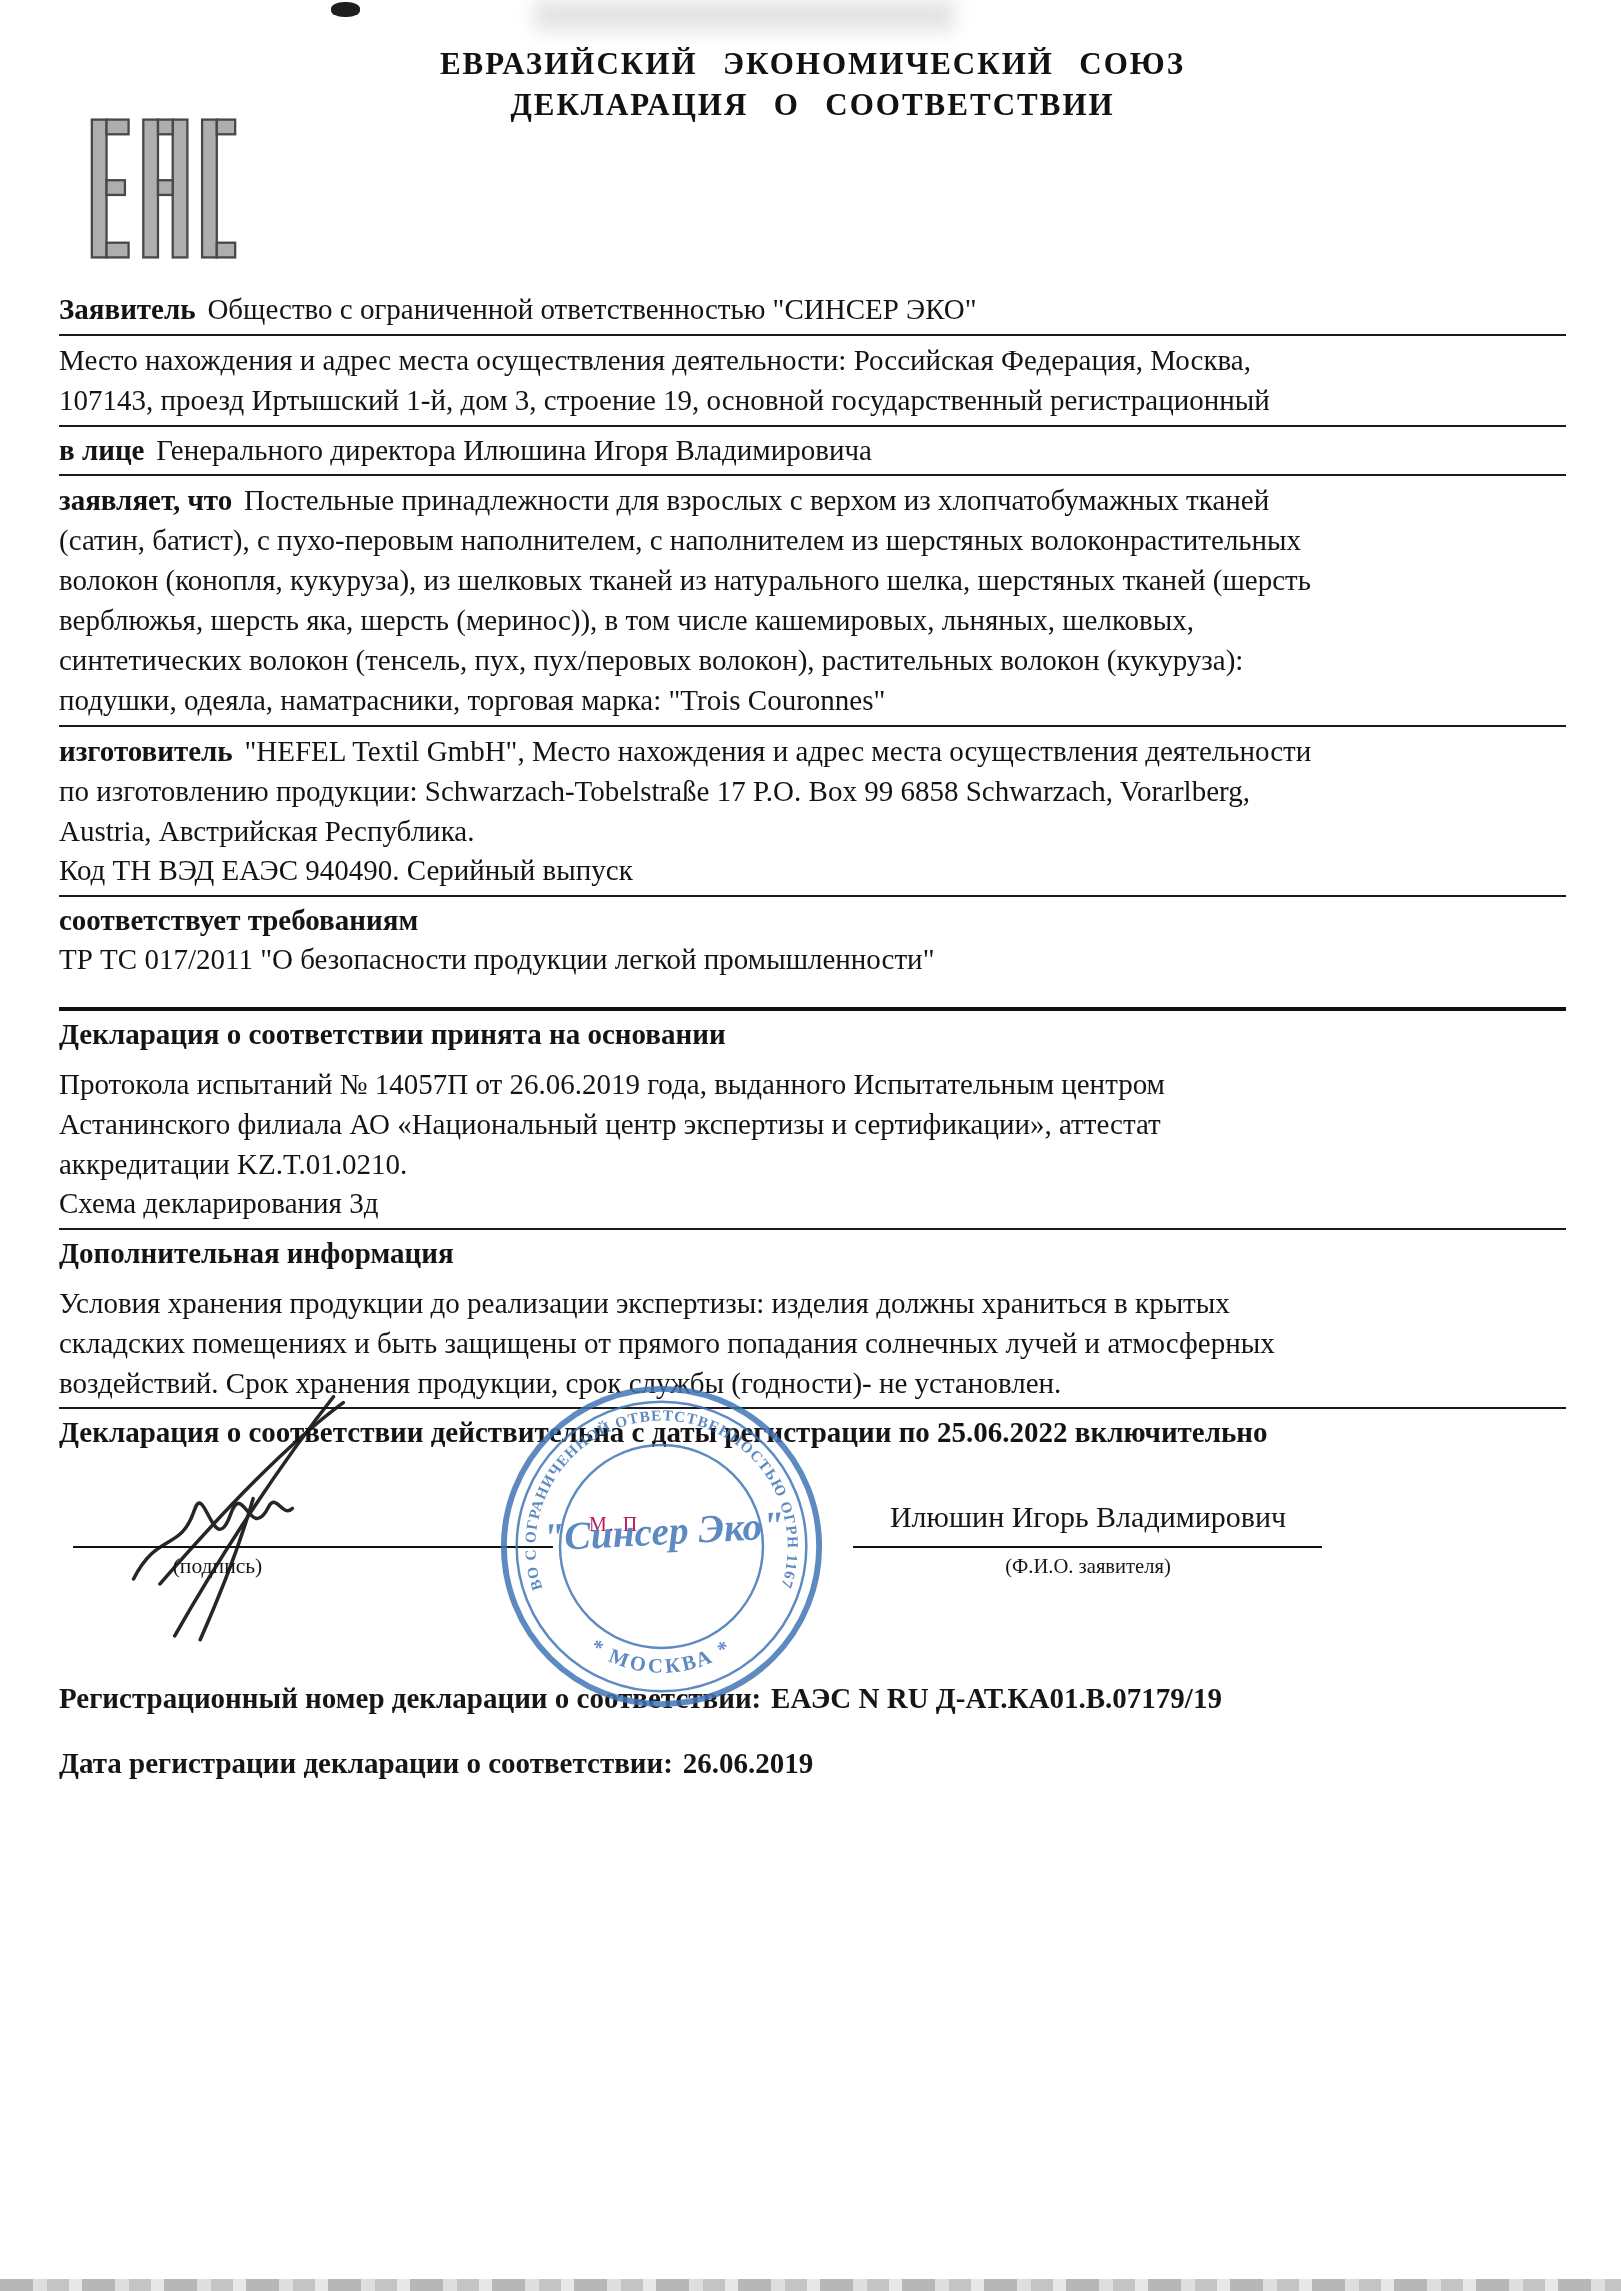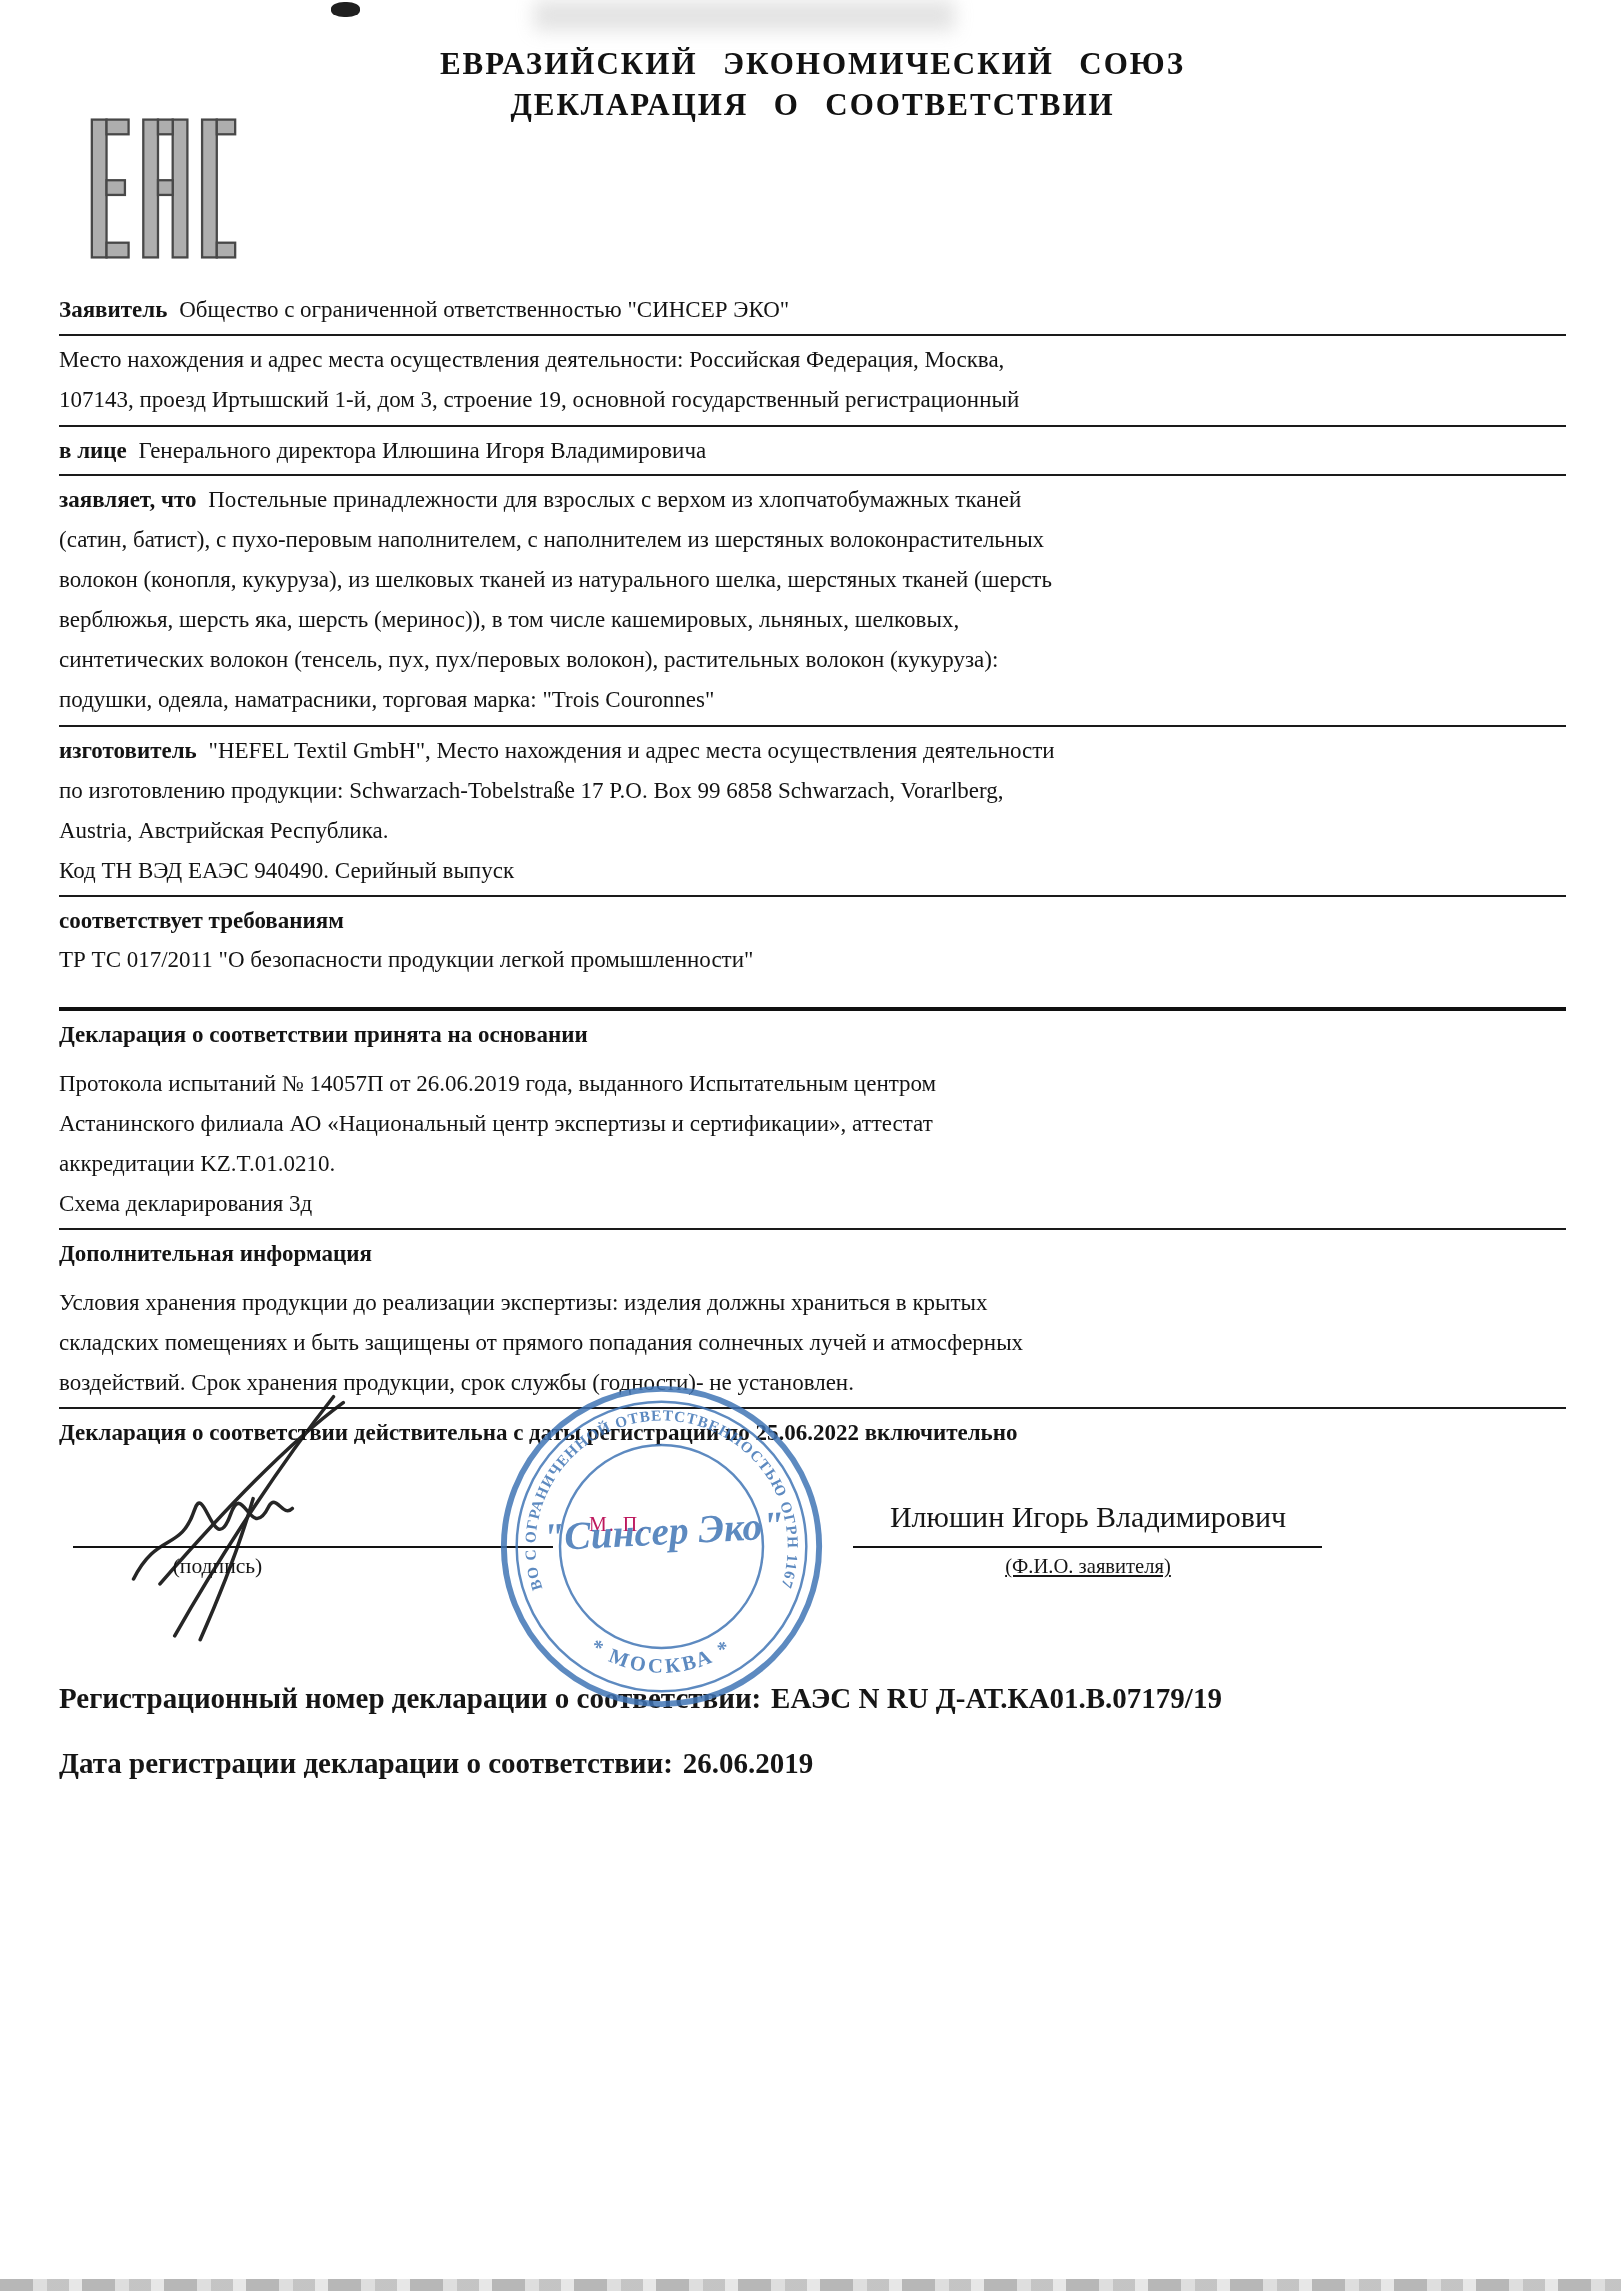--- a/index.html
+++ b/index.html
@@ -13,37 +13,37 @@
   }
   .page{position:absolute;inset:0;}
   .content{position:absolute;left:59px;right:55px;top:0;}
   .doc-title{
     text-align:center;font-weight:bold;
     font-size:31px;line-height:41px;
     letter-spacing:2px;word-spacing:15.7px;
     color:#121212;
   }
   .doc-title.first{margin-top:43px;}
-  .line{font-size:23px;line-height:39px;white-space:nowrap;color:#141414;}
+  .line{font-size:29px;line-height:39px;white-space:nowrap;color:#141414;}
   .para .line{line-height:40px;}
   b.lbl{font-weight:bold;margin-right:11.8px;}
   hr.rule{border:none;border-top:2.9px solid #1a1a1a;margin:4.9px 0 3.9px 0;}
   hr.rule.thick{border-top:4.9px solid #101010;}
   .mt-app{margin-top:165px;}
   .gap-s{height:9.8px;}
   .gap-m{height:23.5px;}
   
   .eac-logo{position:absolute;left:90px;top:114px;width:147px;height:149px;}
   
   .sig-row{position:relative;height:227px;}
   .sig-line1{position:absolute;left:13.7px;top:94px;width:480px;border-top:2.9px solid #121212;}
   .sig-cap1{position:absolute;left:90px;top:102px;width:137px;text-align:center;font-size:21.6px;line-height:25.5px;}
   .sig-name{position:absolute;left:794px;top:47px;width:470px;text-align:center;font-size:30px;line-height:35px;}
   .sig-line2{position:absolute;left:794px;top:94px;width:469px;border-top:2.9px solid #121212;}
-  .sig-cap2{position:absolute;left:921px;top:102px;width:216px;text-align:center;font-size:20.6px;line-height:24.5px;text-decoration:underline;}
+  .sig-cap2{position:absolute;left:921px;top:102px;width:216px;text-align:center;font-size:20.6px;line-height:24.5px;}
   .mp-mark{position:absolute;left:530px;top:61px;font-size:20px;letter-spacing:2px;color:#be185d;}
   .signature-svg{position:absolute;left:47px;top:-69px;width:304px;height:294px;}
   .stamp-svg{position:absolute;left:435px;top:-73px;width:335px;height:335px;}
   .reg-line{font-size:29px;line-height:39px;font-weight:bold;white-space:nowrap;}
   .reg-line .val{margin-left:9.8px;}
   .date-line{margin-top:25.5px;}
   
   .artifact-blob{position:absolute;left:331px;top:2px;width:29px;height:14.7px;background:#1f1f1f;border-radius:45%;}
   .artifact-smudge{position:absolute;left:534px;top:0;width:421px;height:31px;background:#b7b7b7;filter:blur(8.8px);opacity:.38;}
   .scan-edge{position:absolute;left:0;right:0;bottom:0;height:12.7px;opacity:.5;

